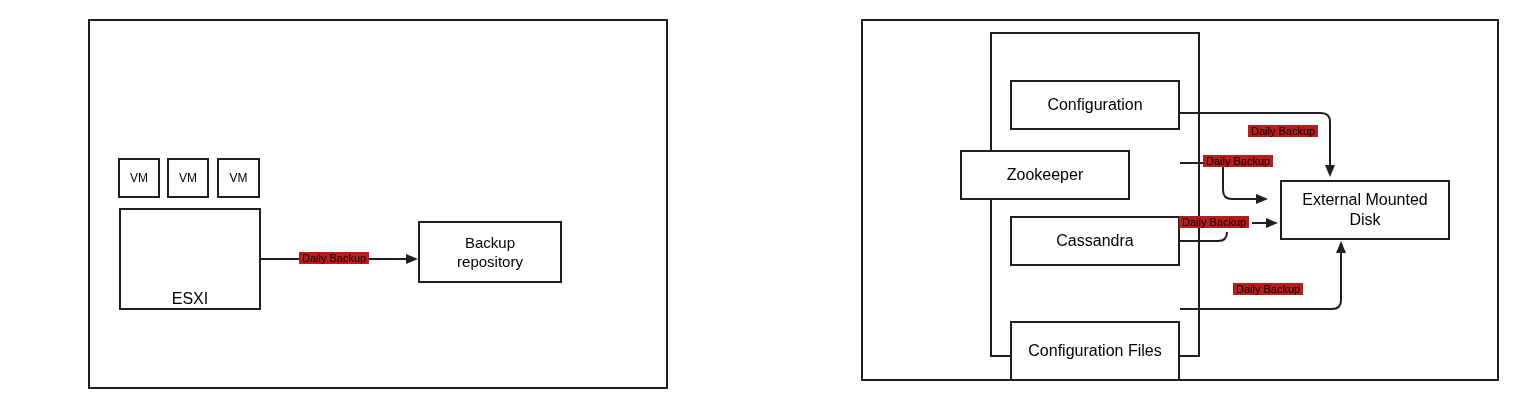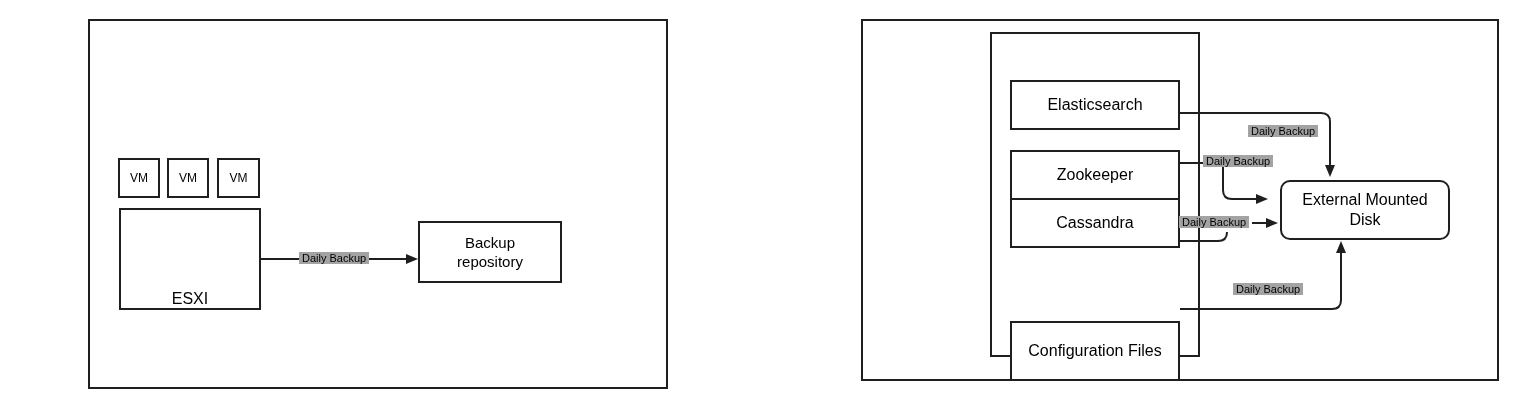--- a/index.html
+++ b/index.html
@@ -40,32 +40,32 @@
   
   .right-outer   { left: 861px; top: 19px; width: 638px; height: 362px; }
   .right-caption { position: absolute; left: 884px; top: 33px; width: 94px;
                    font-size: 14px; line-height: 19px; text-align: center; }
 
   .vm-container  { left: 990px; top: 32px; width: 210px; height: 325px; justify-content: flex-start; align-items: flex-start; background: transparent; }
   .vm-container-label { position: absolute; left: 994px; top: 34px; font-size: 14px; }
 
   .svc { font-size: 16px; }
   .svc-elastic { left: 1010px; top: 80px;  width: 170px; height: 50px; }
-  .svc-zoo     { left: 1010px; top: 150px; width: 170px; height: 50px; }
-  .svc-cass    { left: 1010px; top: 198px; width: 170px; height: 50px; }
+  .svc-zoo     { left: 960px; top: 150px; width: 170px; height: 50px; }
+  .svc-cass    { left: 1010px; top: 216px; width: 170px; height: 50px; }
   .svc-config  { left: 1010px; top: 278px; width: 170px; height: 60px; margin-top: 43px; }
 
-  .disk-box    { left: 1280px; top: 180px; width: 170px; height: 60px; font-size: 16px; line-height: 20px; border-radius: 10px; }
+  .disk-box    { left: 1280px; top: 180px; width: 170px; height: 60px; font-size: 16px; line-height: 20px; }
   .disk-box span { display: inline-block; width: 160px; }
 
   
   .edge-label {
     position: absolute;
     font-size: 11px;
-    background: #a3a3a3;
+    background: #b91c1c;
     padding: 0 3px;
     white-space: nowrap;
     z-index: 3;
   }
   .lbl-left    { left: 299px;  top: 252px; }
   .lbl-elastic { left: 1248px; top: 125px; }
   .lbl-zoo     { left: 1203px; top: 155px; }
   .lbl-cass    { left: 1179px; top: 216px; }
   .lbl-config  { left: 1233px; top: 283px; }
 
@@ -106,21 +106,21 @@
     <span>Backup repository</span>
   </div>
 
   <div class="box right-outer node"></div>
   <div class="right-caption">Data and configuration backup</div>
 
   <div class="box vm-container node"></div>
   <div class="vm-container-label">VM</div>
 
   <div class="box svc svc-elastic node">
-    <span>Elasticsearch</span>
+    <span>Configuration</span>
   </div>
   <div class="box svc svc-zoo node">
     <span>Zookeeper</span>
   </div>
   <div class="box svc svc-cass node">
     <span>Cassandra</span>
   </div>
   <div class="box svc svc-config node">
     <span>Configuration Files</span>
   </div>

